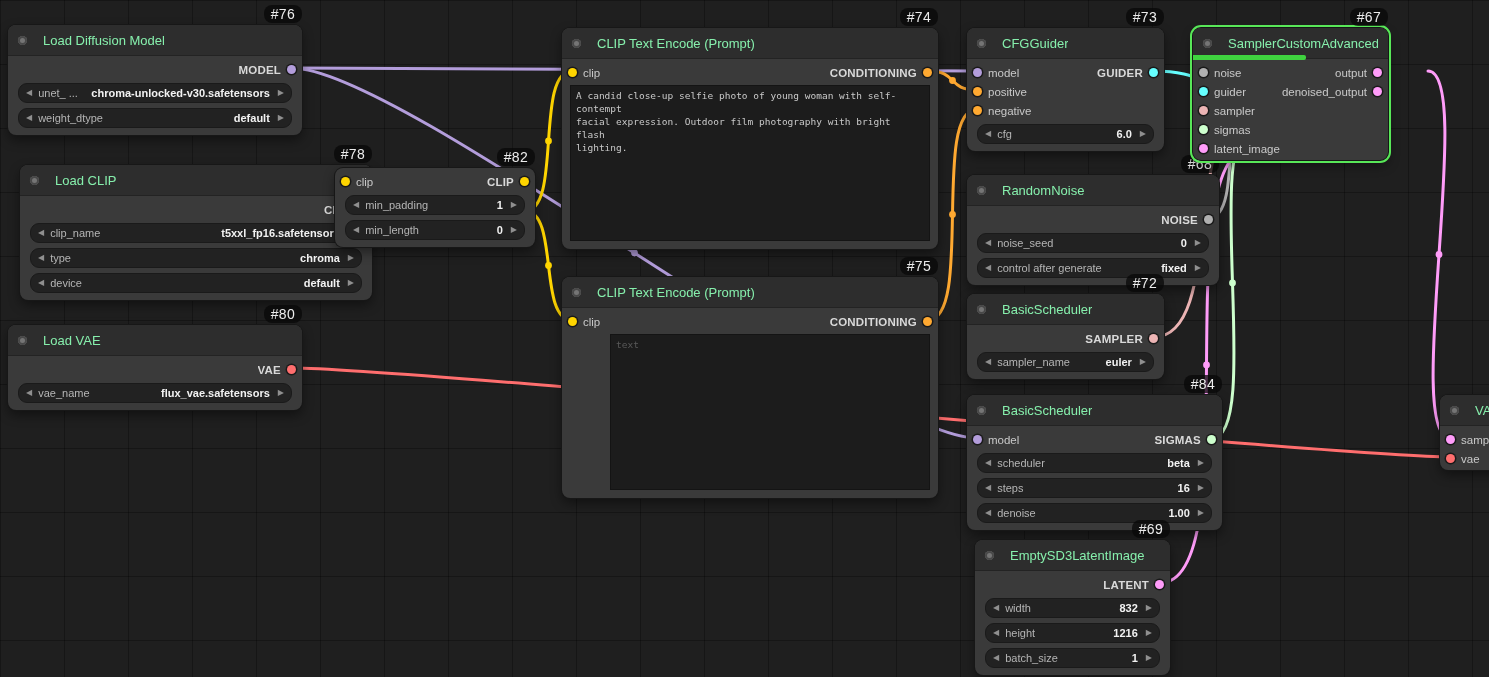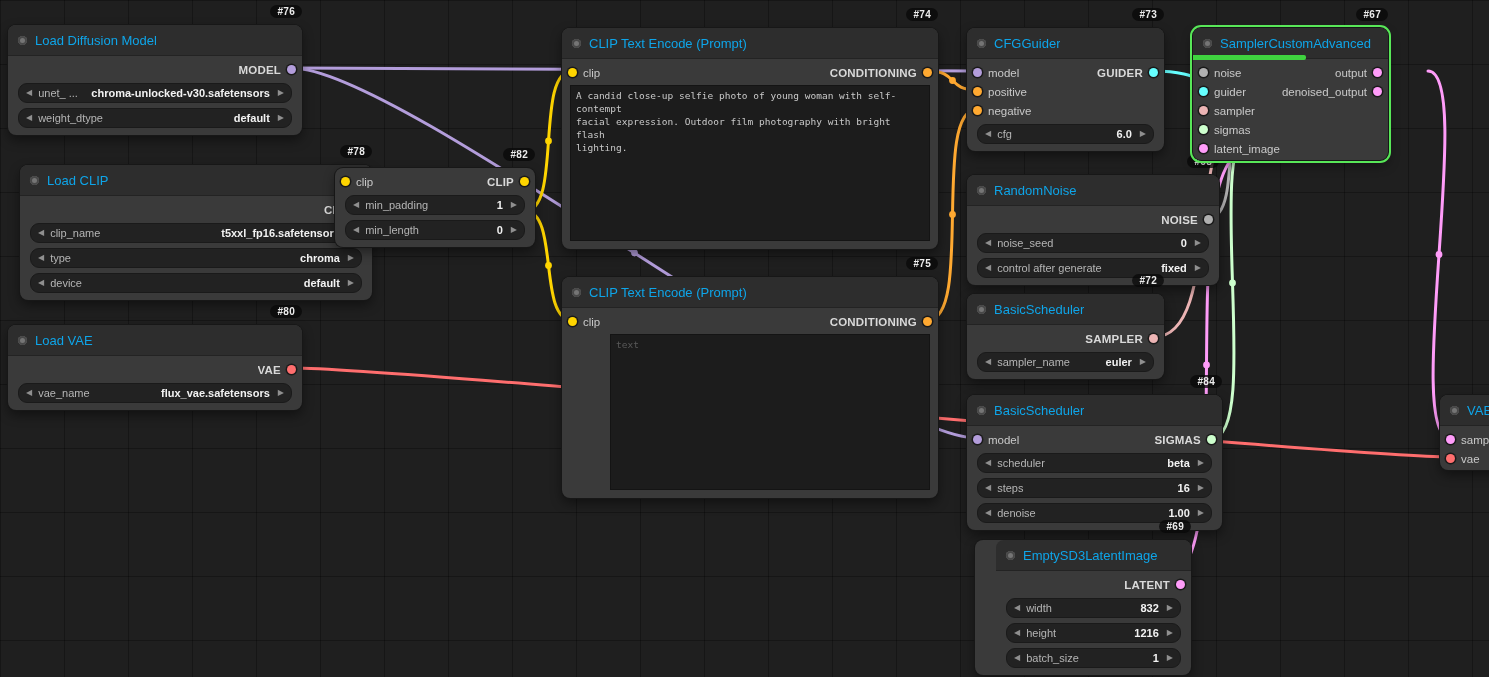--- a/index.html
+++ b/index.html
@@ -12,30 +12,30 @@
     background-size:64px 64px;
     font-family:"Liberation Sans",sans-serif;
   }
   svg.links{position:absolute;left:0;top:0;}
   .node{
     position:absolute;background:#3a3a3a;border-radius:8px;
     box-shadow:0 0 0 1px #171717, 0 5px 12px rgba(0,0,0,.45);
   }
   .node.selected{outline:2px solid #58e758;outline-offset:1px;}
   .title{
-    height:30px;display:flex;align-items:center;gap:8px;padding:0 10px;
+    height:30px;display:flex;align-items:center;gap:16px;padding:0 10px;
     background:#2d2d2d;border-radius:8px 8px 0 0;border-bottom:1px solid #232323;
-    color:#0ea5e9;font-size:13px;white-space:nowrap;overflow:hidden;
+    color:#86efac;font-size:13px;white-space:nowrap;overflow:hidden;
   }
   .tdot{width:9px;height:9px;border-radius:50%;background:#757575;flex:none;
     box-shadow:inset 0 0 0 2px #484848;}
   .ttext{overflow:hidden;text-overflow:clip;white-space:nowrap;}
   .badge{
     position:absolute;top:-20px;right:0;background:rgba(8,8,8,.75);color:#ececec;
-    font-size:10px;font-weight:700;padding:1px 7px;border-radius:8px;letter-spacing:.3px;
+    font-size:14px;font-weight:400;padding:1px 7px;border-radius:8px;letter-spacing:.3px;
   }
   .progress{position:absolute;left:0;top:27px;height:5px;background:#3fd23f;border-radius:0 2px 2px 0;}
   .slots{padding:4px 0 2px;}
   .srow{height:19px;display:flex;align-items:center;padding:0 6px;font-size:11.5px;color:#c9c9c9;}
   .sin{display:flex;align-items:center;gap:6px;min-width:0;}
   .sout{display:flex;align-items:center;gap:6px;margin-left:auto;min-width:0;}
   .sdot{width:9px;height:9px;border-radius:50%;flex:none;box-shadow:0 0 0 1.5px rgba(0,0,0,.55);}
   .slabel{white-space:nowrap;overflow:hidden;}
   .tname{font-weight:700;color:#d9d9d9;letter-spacing:.2px;}
   .widgets{padding:2px 10px 7px;display:flex;flex-direction:column;gap:5px;}
@@ -368,21 +368,21 @@
           <span class="arrow">▶</span>
         </div>
         <div class="widget">
           <span class="arrow">◀</span>
           <span class="wname">denoise</span>
           <span class="wval">1.00</span>
           <span class="arrow">▶</span>
         </div>
       </div>
     </div>
-    <div class="node" style="left: 975px; top: 540px; width: 195px; padding-left: 21px;">
+    <div class="node" style="left: 975px; top: 540px; width: 195px;">
       <span class="badge">#69</span>
       <div class="title">
         <span class="tdot"></span>
         <span class="ttext">EmptySD3LatentImage</span>
       </div>
       <div class="slots">
         <div class="srow">
           <div class="sout">
             <span class="slabel tname">LATENT</span>
             <span class="sdot" style="background: rgb(255, 156, 249);"></span>

